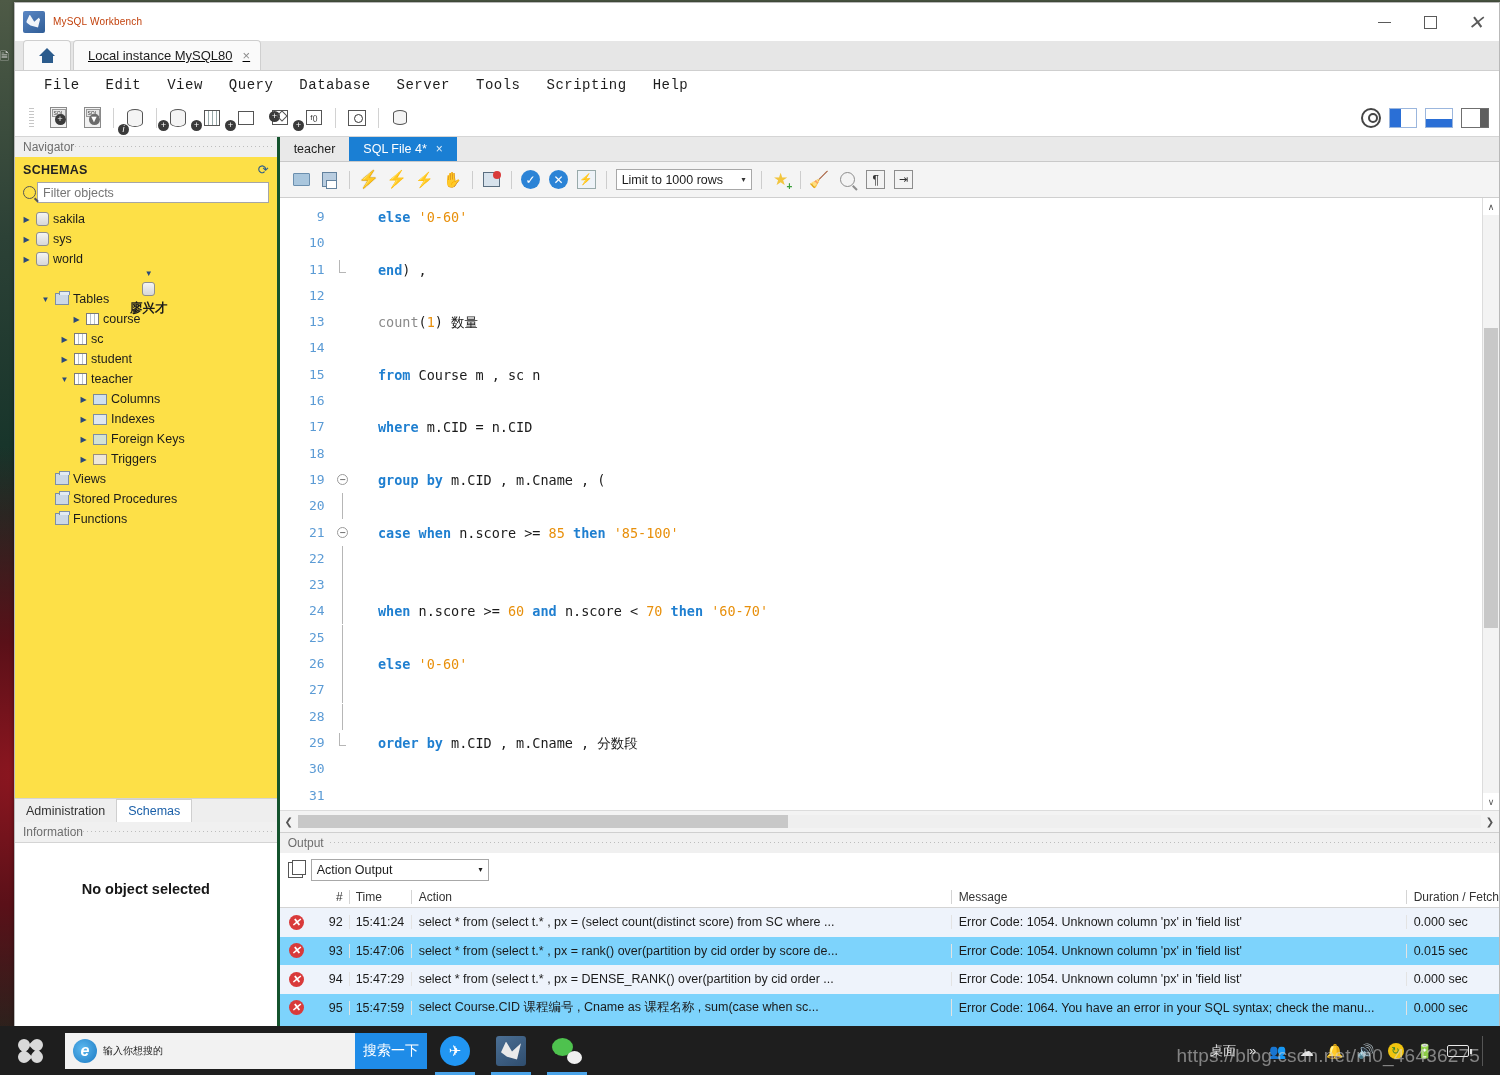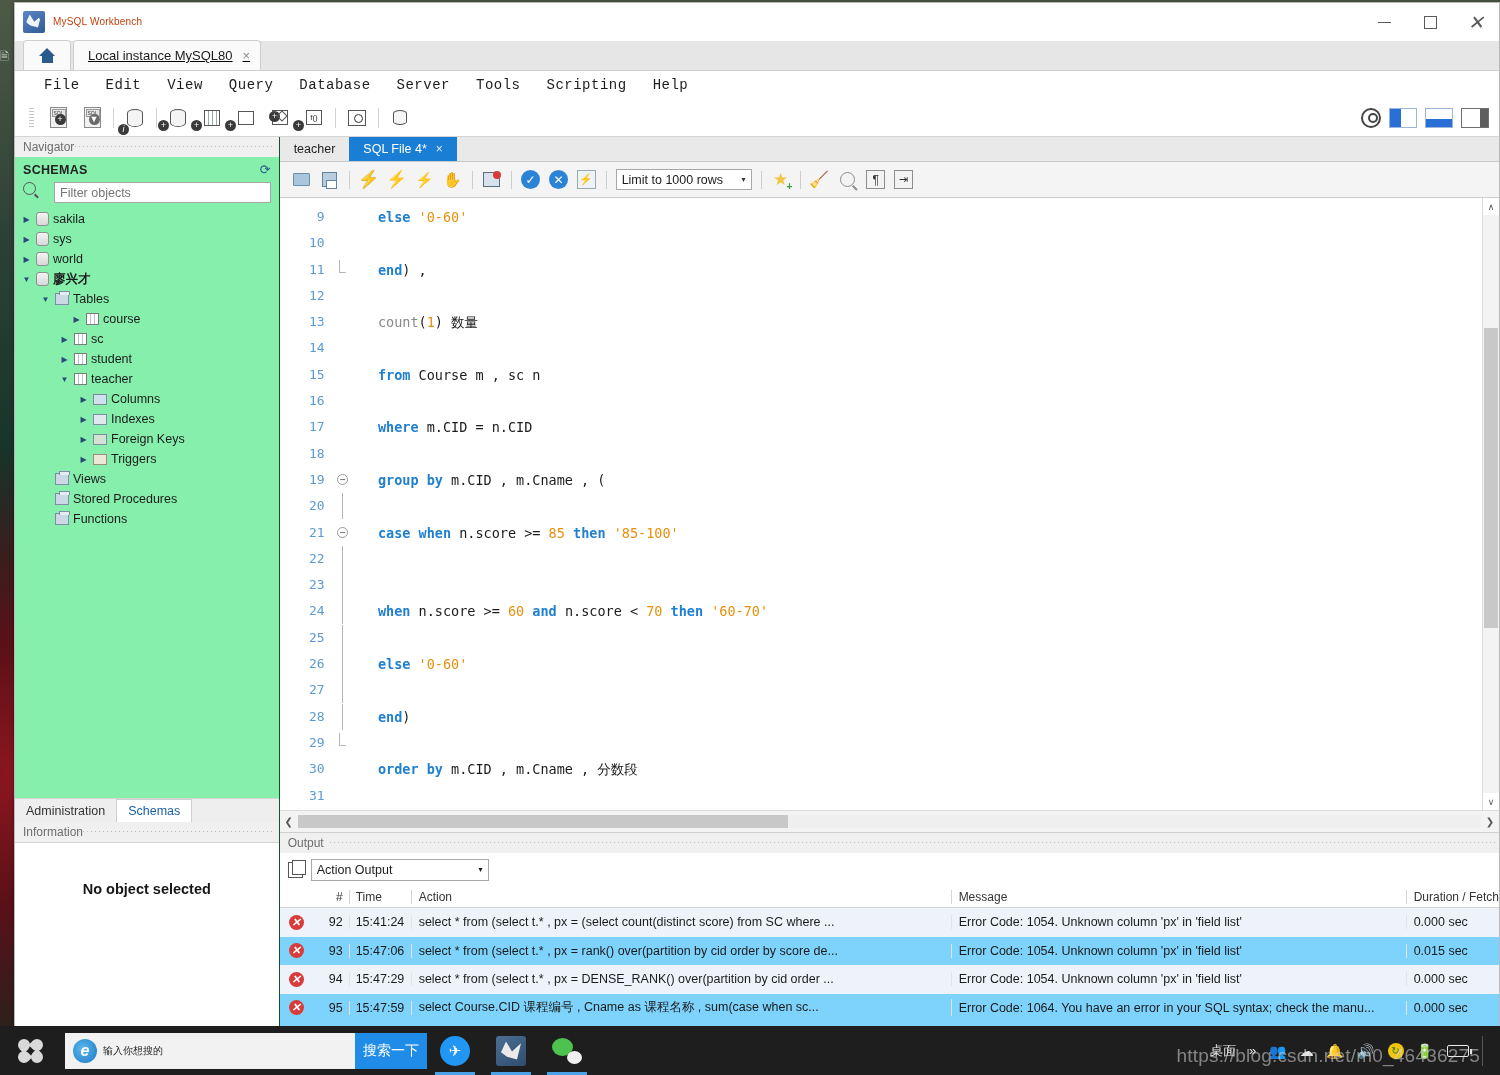--- a/index.html
+++ b/index.html
@@ -128,35 +128,35 @@
     border:2px solid #444;}
   .panelbtn{width:28px;height:20px;border:1px solid #9bb6dd;display:flex;}
   .pb1 .a{width:11px;background:#2a6fd6;} .pb1 .b{flex:1;background:#fff;}
   .pb2{flex-direction:column;} .pb2 .a{flex:1;background:#fff;} .pb2 .b{height:8px;background:#2a6fd6;}
   .pb3{border-color:#6f6f6f;} .pb3 .a{flex:1;background:#fff;} .pb3 .b{width:8px;background:#5e5e5e;}
 
   
   #body{ display:flex; height:calc(1024px - 38px - 30px - 28px - 38px); }
 
   
-  #nav{ width:290px; background:#86efac; border-right:1px solid #14532d; display:flex; flex-direction:column;}
+  #nav{ width:290px; background:#fde047; border-right:3px solid #14532d; display:flex; flex-direction:column;}
   .dotted-header{
     height:20px;display:flex;align-items:center;padding-left:8px;
     background:#f0f0f0; font-size:12px;color:#6d6d6d;position:relative;
   }
   .dotted-header .line{
     position:absolute;left:60px;right:4px;top:9px;height:3px;
     background:repeating-linear-gradient(90deg,#bdbdbd 0 1px,transparent 1px 4px),
                repeating-linear-gradient(90deg,transparent 0 2px,#bdbdbd 2px 3px);
     background-position:0 0,0 3px; background-size:4px 1px,4px 1px;background-repeat:repeat-x;
   }
   #schemasbar{height:25px;display:flex;align-items:center;justify-content:space-between;padding:0 8px;}
   #schemasbar .t{font-size:12.5px;font-weight:bold;color:#222;letter-spacing:.3px;}
   .refresh-glyph{font-size:13px;color:#2b5b8c;transform:rotate(0deg);}
-  #filterrow{display:flex;padding:0 8px;gap:18px;margin-bottom:6px;}
+  #filterrow{display:flex;align-items:center;padding:0 8px;gap:1px;margin-bottom:6px;}
   .mag{width:13px;height:13px;border:1.6px solid #555;border-radius:50%;position:relative;flex:none;}
   .mag:after{content:"";position:absolute;right:-4px;bottom:-3px;width:5px;height:1.6px;background:#555;transform:rotate(45deg);}
   #filterinput{
     flex:1;height:21px;border:1px solid #a6a6a6;background:#fff;font-size:12.5px;
     padding:0 5px;color:#7d7d7d;font-family:"Liberation Sans",sans-serif;
   }
   #tree{flex:1;overflow:hidden;font-size:12.5px;color:#1b1b1b;}
   .tr{display:flex;align-items:center;height:20px;gap:4px;white-space:nowrap;}
   .arw{width:11px;text-align:center;font-size:8px;color:#2b4a7a;flex:none;}
   .arw.open:before{content:"\25BC";}
@@ -459,21 +459,21 @@
           <div class="tr" style="padding-left: 6px;">
             <span class="arw closed"></span>
             <span class="ic-db"></span>
             <span>sys</span>
           </div>
           <div class="tr" style="padding-left: 6px;">
             <span class="arw closed"></span>
             <span class="ic-db"></span>
             <span>world</span>
           </div>
-          <div class="tr" style="padding-left: 6px;">
+          <div class="tr" style="padding-left: 6px; flex-direction: column;">
             <span class="arw open"></span>
             <span class="ic-db"></span>
             <span class="bold">廖兴才</span>
           </div>
           <div class="tr" style="padding-left: 25px;">
             <span class="arw open"></span>
             <span class="ic-fold"></span>
             <span>Tables</span>
           </div>
           <div class="tr" style="padding-left: 56px;">
@@ -682,21 +682,20 @@
               <div class="cl">&nbsp;</div>
               <div class="cl">  <span class="kw">group</span><span class="pn"> </span><span class="kw">by</span><span class="pn"> m.CID , m.Cname , (</span></div>
               <div class="cl">&nbsp;</div>
               <div class="cl">  <span class="kw">case</span><span class="pn"> </span><span class="kw">when</span><span class="pn"> n.score &gt;= </span><span class="num">85</span><span class="pn"> </span><span class="kw">then</span><span class="pn"> </span><span class="str">'85-100'</span></div>
               <div class="cl">&nbsp;</div>
               <div class="cl">&nbsp;</div>
               <div class="cl">  <span class="kw">when</span><span class="pn"> n.score &gt;= </span><span class="num">60</span><span class="pn"> </span><span class="kw">and</span><span class="pn"> n.score &lt; </span><span class="num">70</span><span class="pn"> </span><span class="kw">then</span><span class="pn"> </span><span class="str">'60-70'</span></div>
               <div class="cl">&nbsp;</div>
               <div class="cl">  <span class="kw">else</span><span class="pn"> </span><span class="str">'0-60'</span></div>
               <div class="cl">&nbsp;</div>
-              <div class="cl">  <span class="kw">end</span><span class="pn">)</span></div>
               <div class="cl">&nbsp;</div>
               <div class="cl">  <span class="kw">order</span><span class="pn"> </span><span class="kw">by</span><span class="pn"> m.CID , m.Cname , 分数段</span></div>
             </div>
         </div>
         <div id="vscroll">
           <div class="vsbtn">∧</div>
           <div id="vsthumb"></div>
           <div class="vsbtn" style="position:absolute;bottom:0;left:0;right:0;">∨</div>
         </div>
       </div>

